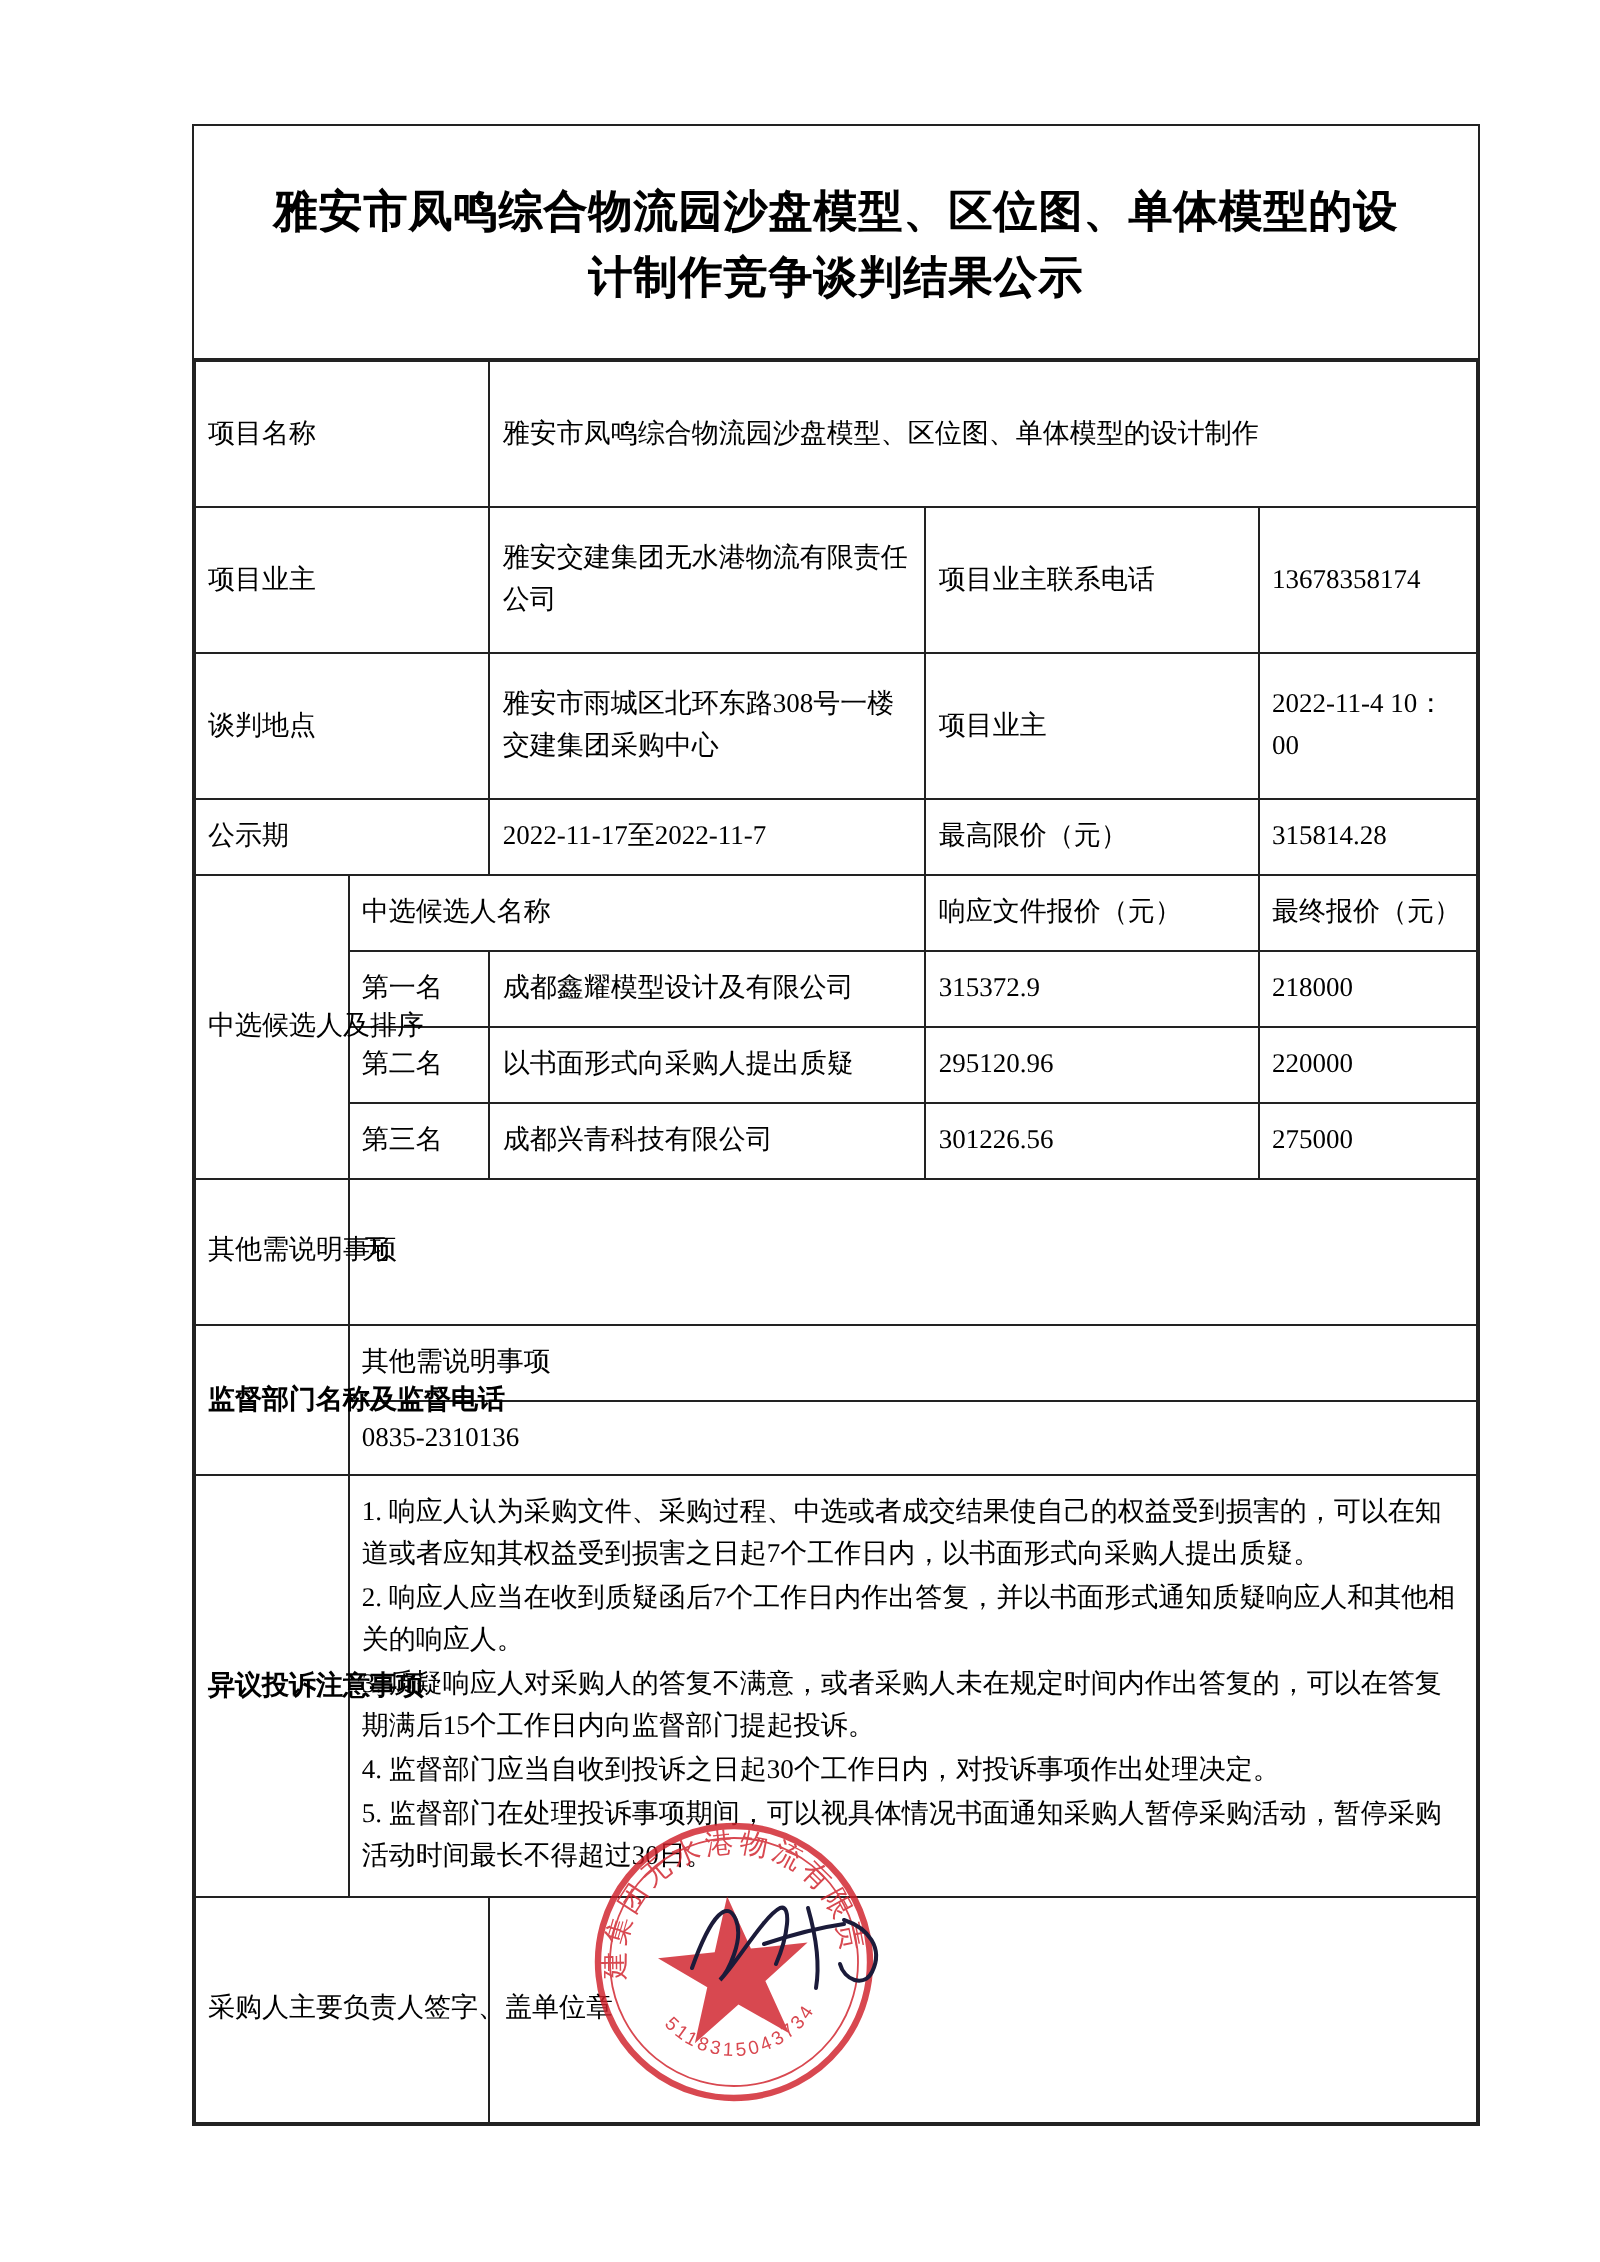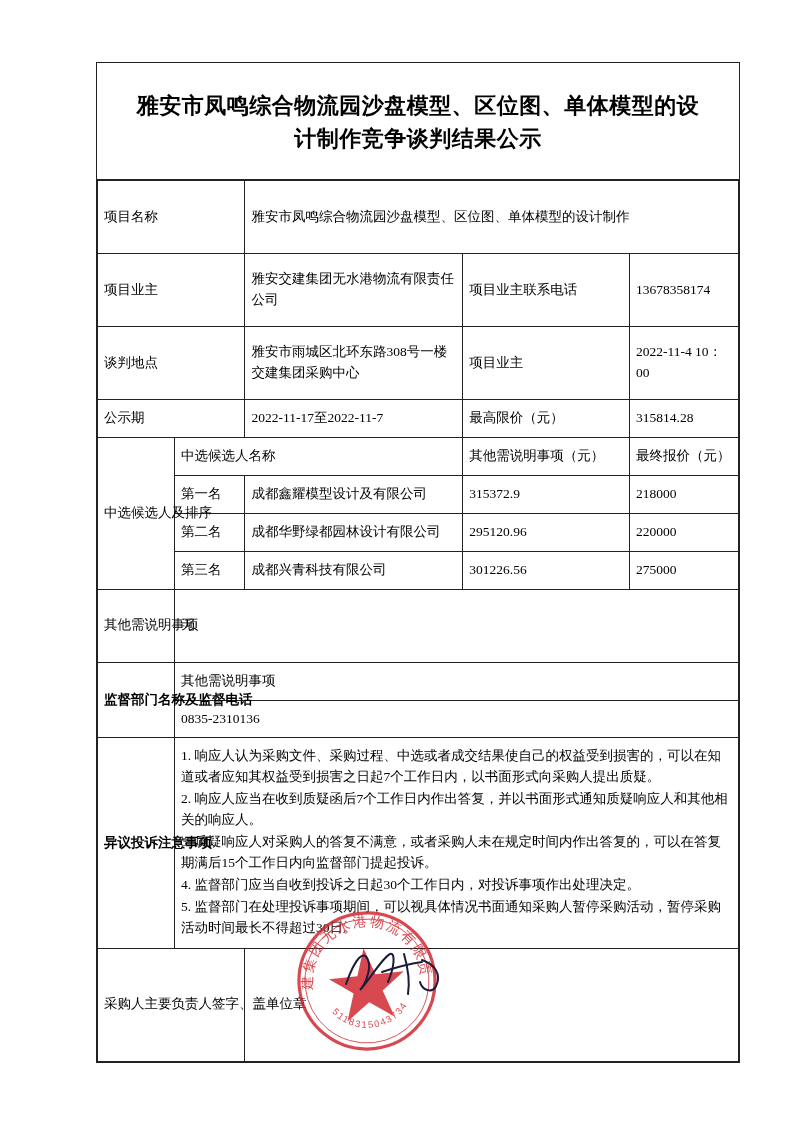--- a/index.html
+++ b/index.html
@@ -147,34 +147,34 @@
     <tr>
       <td class="label pad-left" colspan="2">公示期</td>
       <td class="pad-left">2022-11-17至2022-11-7</td>
       <td class="pad-left">最高限价（元）</td>
       <td class="center">315814.28</td>
     </tr>
 
     <tr>
       <td class="label center two-line" rowspan="4">中选候选人及排序</td>
       <td class="center" colspan="2">中选候选人名称</td>
-      <td class="center">其他需说明事项（元）</td>
+      <td class="center">响应文件报价（元）</td>
       <td class="center">最终报价（元）</td>
     </tr>
 
     <tr>
       <td class="pad-left nowrap">第一名</td>
       <td class="pad-left">成都鑫耀模型设计及有限公司</td>
       <td class="center">315372.9</td>
       <td class="center">218000</td>
     </tr>
 
     <tr>
       <td class="pad-left nowrap">第二名</td>
-      <td class="pad-left">成都华野绿都园林设计有限公司</td>
+      <td class="pad-left">以书面形式向采购人提出质疑</td>
       <td class="center">295120.96</td>
       <td class="center">220000</td>
     </tr>
 
     <tr>
       <td class="pad-left nowrap">第三名</td>
       <td class="pad-left">成都兴青科技有限公司</td>
       <td class="center">301226.56</td>
       <td class="center">275000</td>
     </tr>

